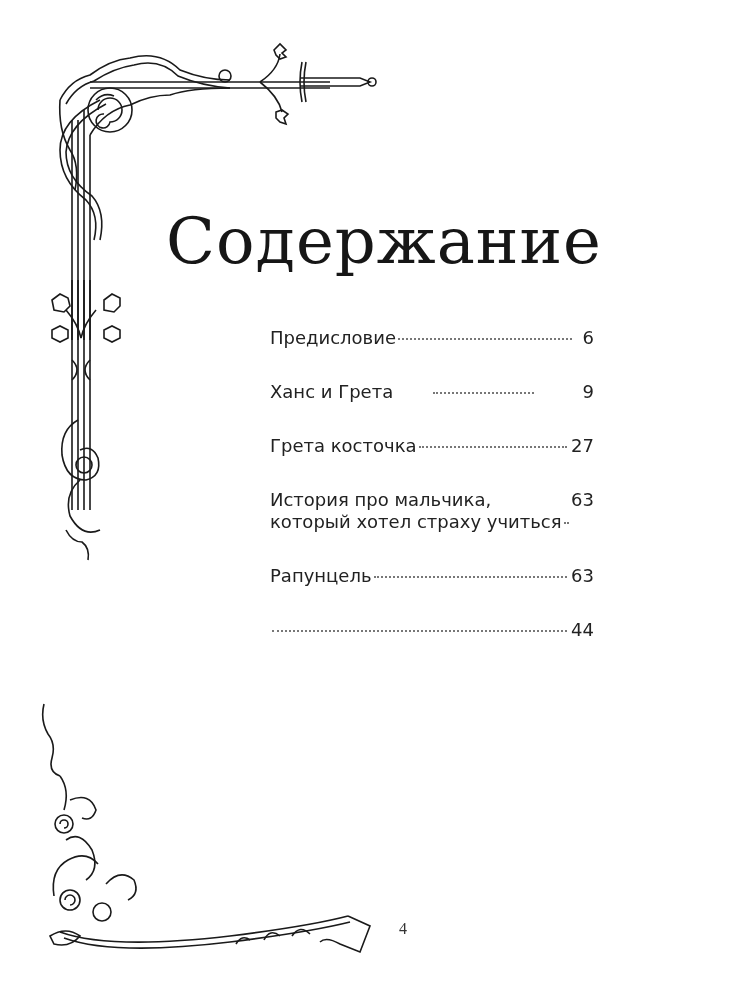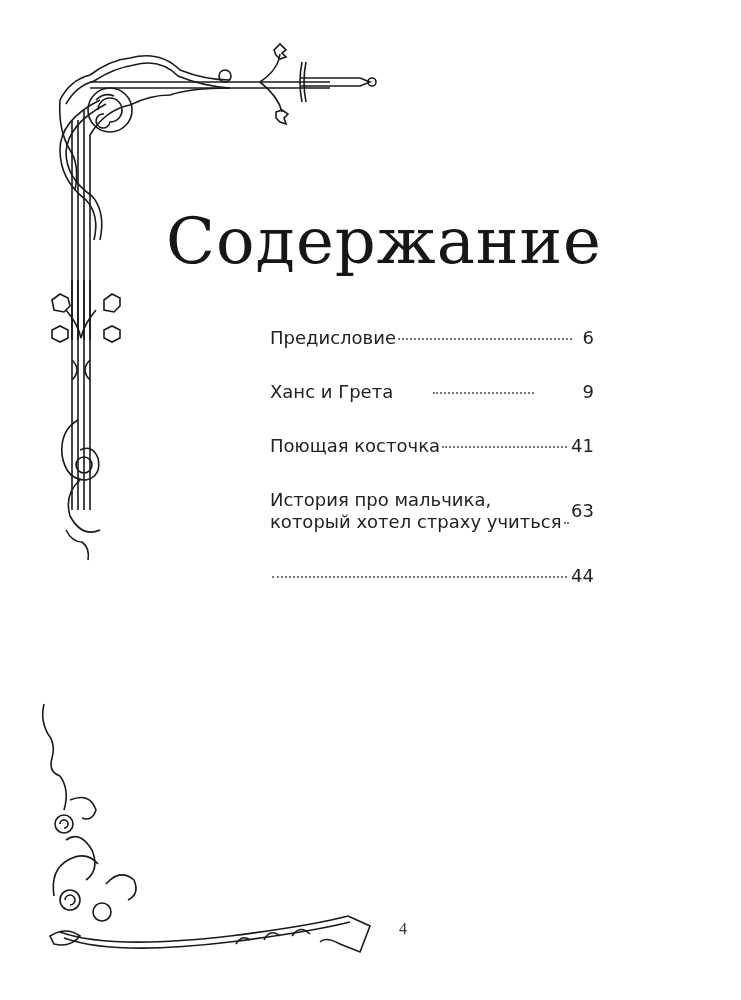--- a/index.html
+++ b/index.html
@@ -3,21 +3,21 @@
 <meta charset="utf-8">
 <style>
   html, body { margin:0; padding:0; background:#ffffff; }
   body { width:741px; height:1000px; position:relative; overflow:hidden;
          font-family:"Liberation Serif", "DejaVu Serif", serif; color:#1a1a1a; }
   .page { position:absolute; left:0; top:0; width:741px; height:972px; background:#fff; }
   .ornament { position:absolute; }
   .title { position:absolute; left:166px; top:166px; font-size:64px; letter-spacing:1px;
            font-family:"DejaVu Serif", serif; font-weight:normal; color:#161616; line-height:1; }
   .toc { position:absolute; left:270px; width:324px; top:327px; }
-  .toc-entry { display:flex; align-items:center; font-size:18px; line-height:22px;
+  .toc-entry { display:flex; align-items:flex-start; font-size:18px; line-height:22px;
                font-family:"DejaVu Sans", sans-serif; color:#222; }
   .toc-entry .label { white-space:pre-line; }
   .toc-entry .dots { flex:1; overflow:hidden; white-space:nowrap; margin:0 4px 4px 2px;
                      border-bottom:2px dotted #777; height:0; align-self:flex-end; position:relative; top:-5px; }
   .toc-entry .page-num { min-width:18px; text-align:right; }
   .page-number { position:absolute; left:399px; top:920px; font-size:16px; color:#333;
                  font-family:"Liberation Serif", serif; }
 </style>
 </head>
 <body>
@@ -106,27 +106,32 @@
       <span class="label">Предисловие</span>
       <span class="dots"></span>
       <span class="page-num">6</span>
     </div>
     <div class="toc-entry" style="margin-bottom:32px;gap:38px;">
       <span class="label">Ханс и Грета</span>
       <span class="dots"></span>
       <span class="page-num">9</span>
     </div>
     <div class="toc-entry" style="margin-bottom:32px;">
-      <span class="label">Поющая косточка</span>
+      <span class="label">Грета косточка</span>
       <span class="dots"></span>
-      <span class="page-num">41</span>
+      <span class="page-num">27</span>
     </div>
     <div class="toc-entry" style="margin-bottom:32px;">
       <span class="label">История про мальчика,
 который хотел страху учиться</span>
+      <span class="dots"></span>
+      <span class="page-num">63</span>
+    </div>
+    <div class="toc-entry" style="margin-bottom:32px;">
+      <span class="label">Рапунцель</span>
       <span class="dots"></span>
       <span class="page-num">63</span>
     </div>
     <div class="toc-entry">
       <span class="dots"></span>
       <span class="page-num">44</span>
     </div>
   </div>
 
   <div class="page-number">4</div>

